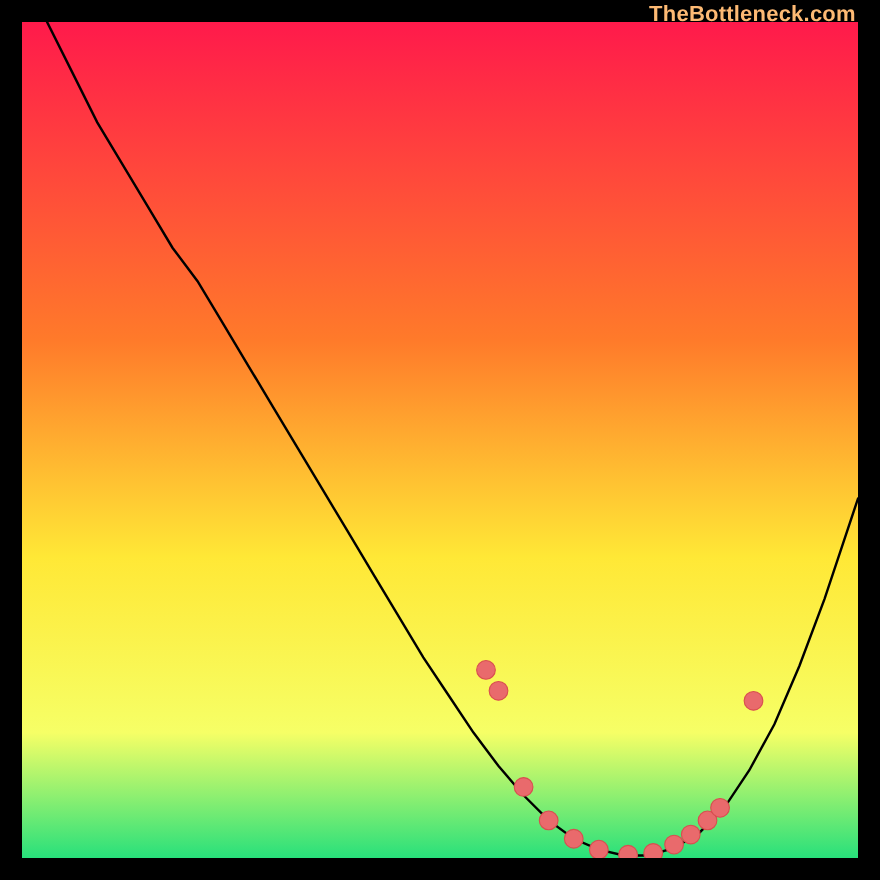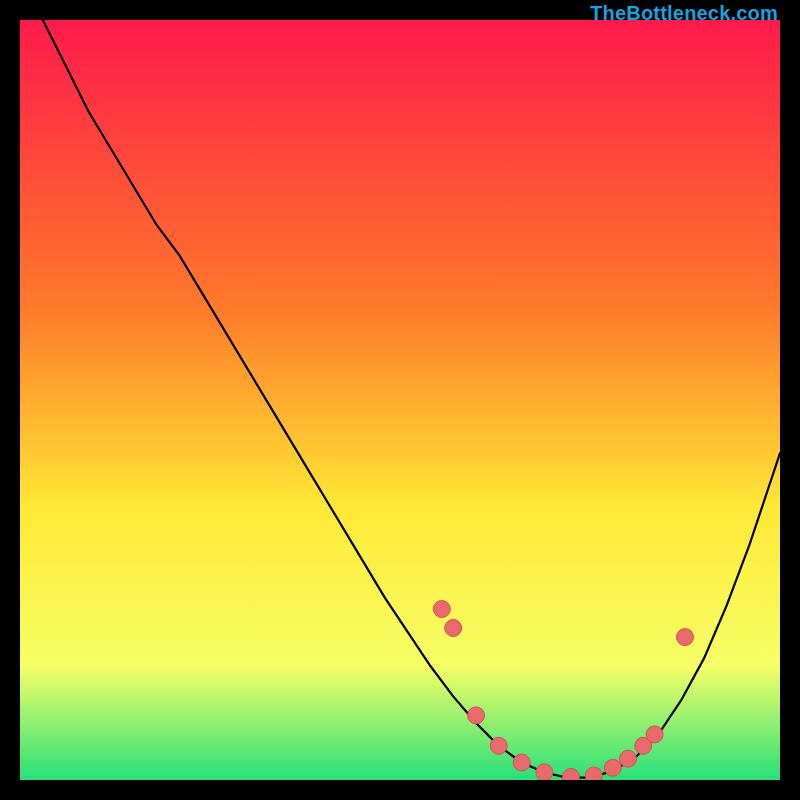--- a/index.html
+++ b/index.html
@@ -25,21 +25,21 @@
     width: 760px;
     height: 760px;
   }
   .watermark {
     position: absolute;
     top: 2px;
     right: 22px;
     font-family: Arial, Helvetica, sans-serif;
     font-size: 20px;
     font-weight: 600;
-    color: #0ea5e9;
+    color: #fdba74;
     letter-spacing: 0.2px;
   }
 </style>
 </head>
 <body>
 
 <div class="frame">
   <svg class="plot" viewBox="0 0 760 760">
     <defs>
       <linearGradient id="bg-grad" x1="0" y1="0" x2="0" y2="1">

